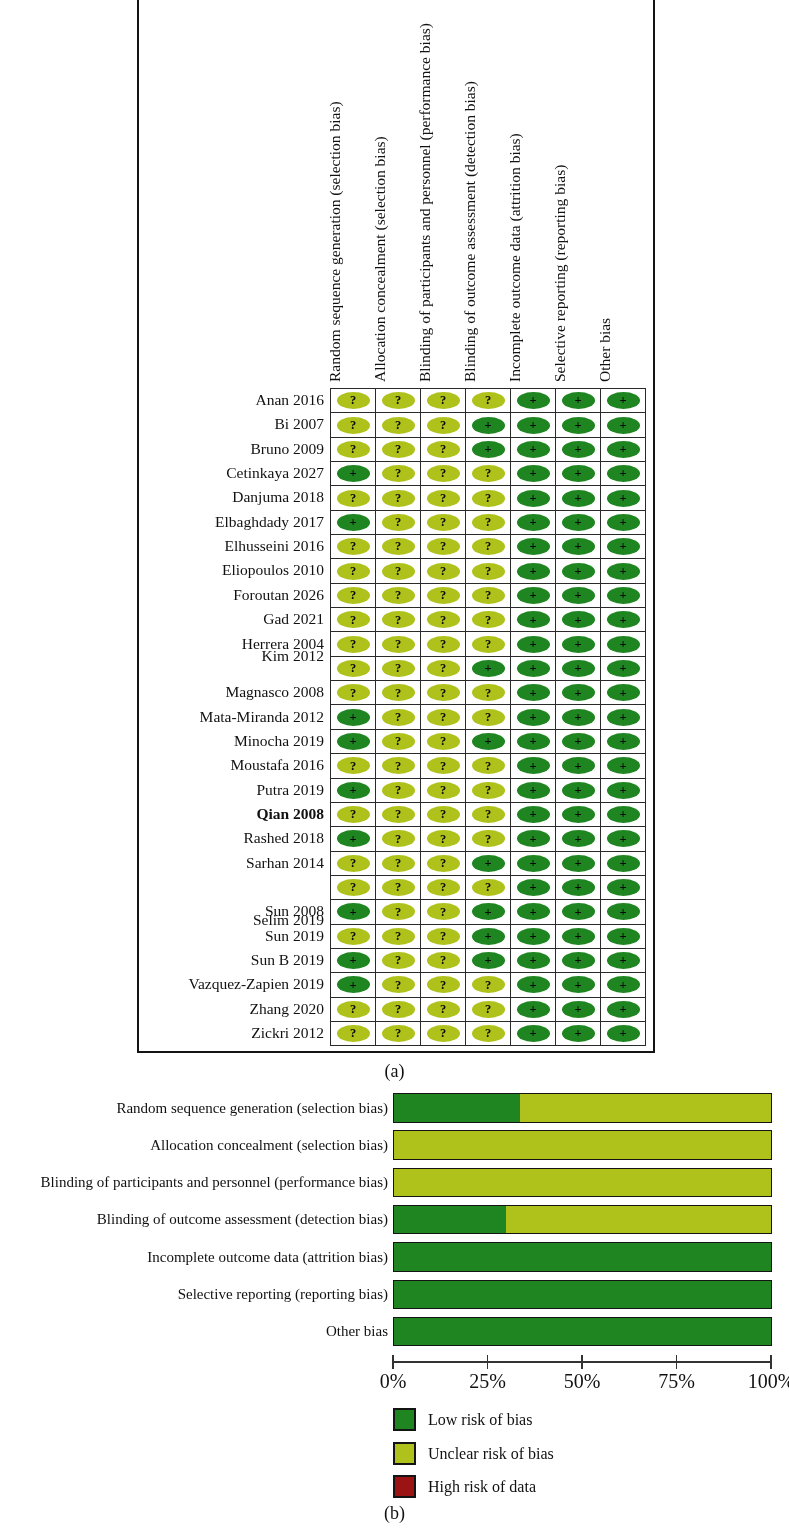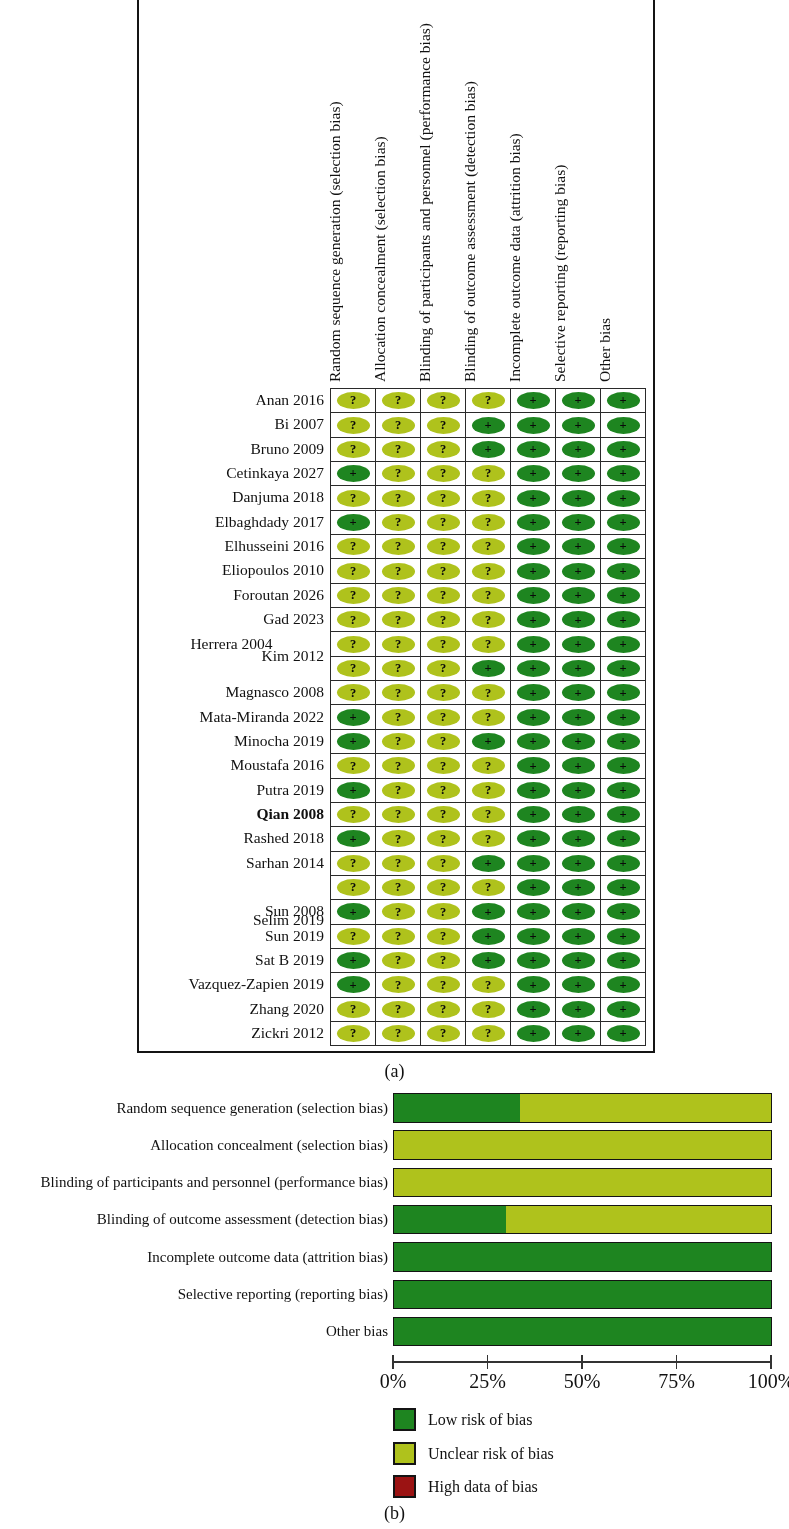--- a/index.html
+++ b/index.html
@@ -87,35 +87,35 @@
     <div id="studyLabels">
         <div class="study-label" style="top: 388px; height: 24.35px; line-height: 24.35px;">Anan 2016</div>
         <div class="study-label" style="top: 412.35px; height: 24.35px; line-height: 24.35px;">Bi 2007</div>
         <div class="study-label" style="top: 436.7px; height: 24.35px; line-height: 24.35px; text-align: right;">Bruno 2009</div>
         <div class="study-label" style="top: 461.05px; height: 24.35px; line-height: 24.35px;">Cetinkaya 2027</div>
         <div class="study-label" style="top: 485.4px; height: 24.35px; line-height: 24.35px;">Danjuma 2018</div>
         <div class="study-label" style="top: 509.75px; height: 24.35px; line-height: 24.35px;">Elbaghdady 2017</div>
         <div class="study-label" style="top: 534.1px; height: 24.35px; line-height: 24.35px;">Elhusseini 2016</div>
         <div class="study-label" style="top: 558.45px; height: 24.35px; line-height: 24.35px;">Eliopoulos 2010</div>
         <div class="study-label" style="top: 582.8px; height: 24.35px; line-height: 24.35px;">Foroutan 2026</div>
-        <div class="study-label" style="top: 607.15px; height: 24.35px; line-height: 24.35px;">Gad 2023</div>
-        <div class="study-label" style="top: 631.5px; height: 24.35px; line-height: 24.35px; text-align: center;">Herrera 2004</div>
+        <div class="study-label" style="top: 607.15px; height: 24.35px; line-height: 24.35px;">Gad 2021</div>
+        <div class="study-label" style="top: 631.5px; height: 24.35px; line-height: 24.35px;">Herrera 2004</div>
         <div class="study-label" style="top: 644px; height: 24.35px; line-height: 24.35px;">Kim 2012</div>
         <div class="study-label" style="top: 680.2px; height: 24.35px; line-height: 24.35px;">Magnasco 2008</div>
-        <div class="study-label" style="top: 704.55px; height: 24.35px; line-height: 24.35px;">Mata-Miranda 2022</div>
+        <div class="study-label" style="top: 704.55px; height: 24.35px; line-height: 24.35px;">Mata-Miranda 2012</div>
         <div class="study-label" style="top: 728.9px; height: 24.35px; line-height: 24.35px;">Minocha 2019</div>
         <div class="study-label" style="top: 753.25px; height: 24.35px; line-height: 24.35px;">Moustafa 2016</div>
         <div class="study-label" style="top: 777.6px; height: 24.35px; line-height: 24.35px;">Putra 2019</div>
         <div class="study-label" style="top: 801.95px; height: 24.35px; line-height: 24.35px; font-weight: bold;">Qian 2008</div>
         <div class="study-label" style="top: 826.3px; height: 24.35px; line-height: 24.35px;">Rashed 2018</div>
         <div class="study-label" style="top: 850.65px; height: 24.35px; line-height: 24.35px;">Sarhan 2014</div>
         <div class="study-label" style="top: 908px; height: 24.35px; line-height: 24.35px;">Selim 2019</div>
         <div class="study-label" style="top: 899.35px; height: 24.35px; line-height: 24.35px;">Sun 2008</div>
         <div class="study-label" style="top: 923.7px; height: 24.35px; line-height: 24.35px;">Sun 2019</div>
-        <div class="study-label" style="top: 948.05px; height: 24.35px; line-height: 24.35px;">Sat B 2019</div>
+        <div class="study-label" style="top: 948.05px; height: 24.35px; line-height: 24.35px;">Sun B 2019</div>
         <div class="study-label" style="top: 972.4px; height: 24.35px; line-height: 24.35px;">Vazquez-Zapien 2019</div>
         <div class="study-label" style="top: 996.75px; height: 24.35px; line-height: 24.35px;">Zhang 2020</div>
         <div class="study-label" style="top: 1021.1px; height: 24.35px; line-height: 24.35px;">Zickri 2012</div>
       </div>
     <div class="rob-grid" id="robGrid">
         <div class="rob-cell">
           <div class="dot" style="background: rgb(175, 194, 28);">?</div>
         </div>
         <div class="rob-cell">
           <div class="dot" style="background: rgb(175, 194, 28);">?</div>
@@ -730,18 +730,18 @@
         <div class="tick-label" style="left: 676.5px; top: 1370px;">75%</div>
         <div class="axis-tick" style="left: 770.25px; top: 1354.5px;"></div>
         <div class="tick-label" style="left: 771px; top: 1370px;">100%</div>
       </div>
     <div id="legend">
         <div class="legend-swatch" style="top: 1408px; background: rgb(30, 133, 32);"></div>
         <div class="legend-label" style="top: 1408px;">Low risk of bias</div>
         <div class="legend-swatch" style="top: 1441.6px; background: rgb(175, 194, 28);"></div>
         <div class="legend-label" style="top: 1441.6px;">Unclear risk of bias</div>
         <div class="legend-swatch" style="top: 1475.2px; background: rgb(155, 19, 19);"></div>
-        <div class="legend-label" style="top: 1475.2px;">High data of bias</div>
+        <div class="legend-label" style="top: 1475.2px;">High risk of data</div>
       </div>
     <div class="caption" style="top:1503px">(b)</div>
   </section>
 
 </div>
 
 </body></html>

